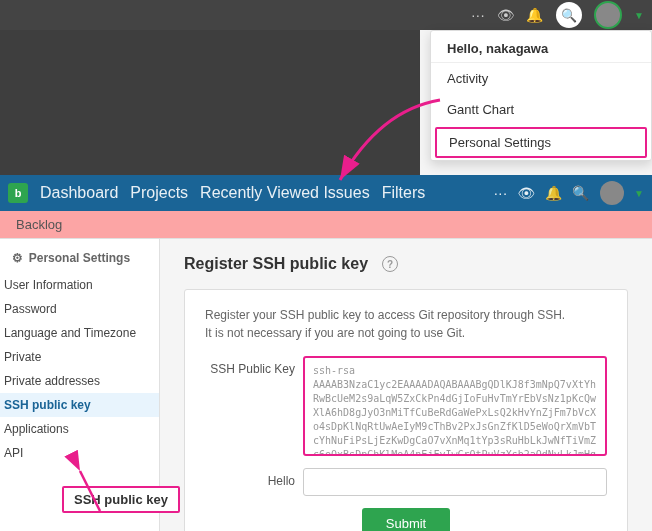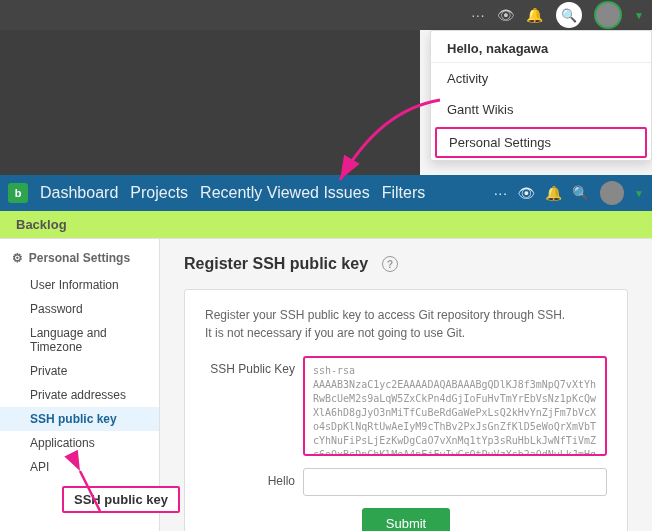--- a/index.html
+++ b/index.html
@@ -31,43 +31,42 @@
     .navbar-right {
       margin-left: auto;
       display: flex; align-items: center; gap: 10px;
     }
     .navbar-icon {
       color: rgba(255,255,255,0.9);
       font-size: 14px;
       cursor: pointer;
     }
     .breadcrumb-bar {
-      background: #bef264;
+      background: #fca5a5;
       padding: 6px 16px;
       font-size: 13px;
       color: #555;
       border-bottom: 1px solid #e0e0e0;
-      font-weight: bold;
     }
 
     
     .sidebar {
       width: 160px;
       background: white;
       border-right: 1px solid #e0e0e0;
       padding: 12px 0;
       flex-shrink: 0;
     }
     .sidebar-section-title {
       display: flex; align-items: center; gap: 6px;
       padding: 4px 12px 8px;
       font-size: 12px; color: #666; font-weight: 600;
     }
     .sidebar-item {
-      padding: 5px 30px;
+      padding: 5px 4px;
       font-size: 12px;
       color: #444;
       cursor: pointer;
     }
     .sidebar-item.active {
       background: #e8f4fd;
       color: #1a6496;
       font-weight: 600;
     }
 
@@ -243,21 +242,21 @@
     <div class="top-search-active">
       <span style="font-size:13px;">🔍</span>
     </div>
     <div style="width:28px;height:28px;border-radius:50%;background:#888;overflow:hidden;border:2px solid #2ea44f;"></div>
     <span style="color:#2ea44f;font-size:10px;">▼</span>
   </div>
 
   <div class="dropdown-overlay" style="top:30px;right:0;">
     <div class="dropdown-header">Hello, nakagawa</div>
     <div class="dropdown-item">Activity</div>
-    <div class="dropdown-item">Gantt Wikis</div>
+    <div class="dropdown-item">Gantt Chart</div>
     <div class="dropdown-item highlighted">Personal Settings</div>
   </div>
 
   <svg style="position:absolute;top:90px;left:280px;z-index:300;pointer-events:none;" width="180" height="120">
     <defs>
       <marker id="arrowhead" markerWidth="8" markerHeight="6" refX="8" refY="3" orient="auto">
         <polygon points="0 0, 8 3, 0 6" fill="#e91e8c"></polygon>
       </marker>
     </defs>
     <path d="M 160,10 Q 100,20 60,90" stroke="#e91e8c" stroke-width="3" fill="none" marker-end="url(#arrowhead)"></path>

